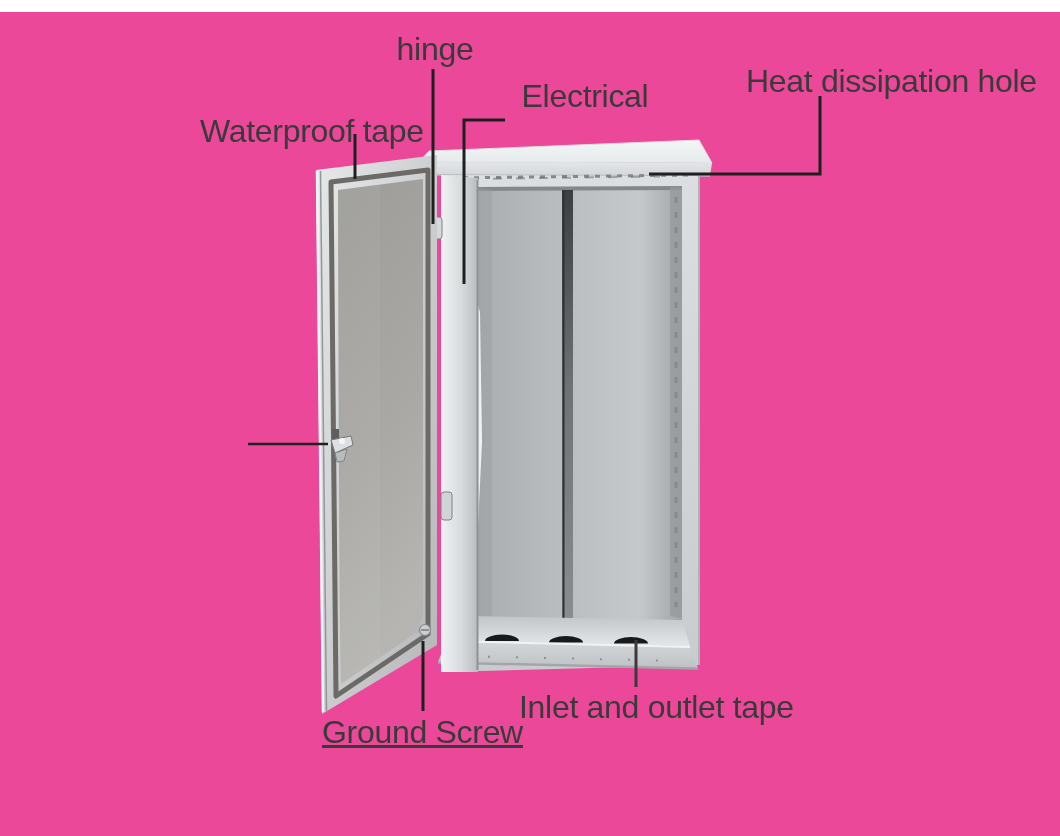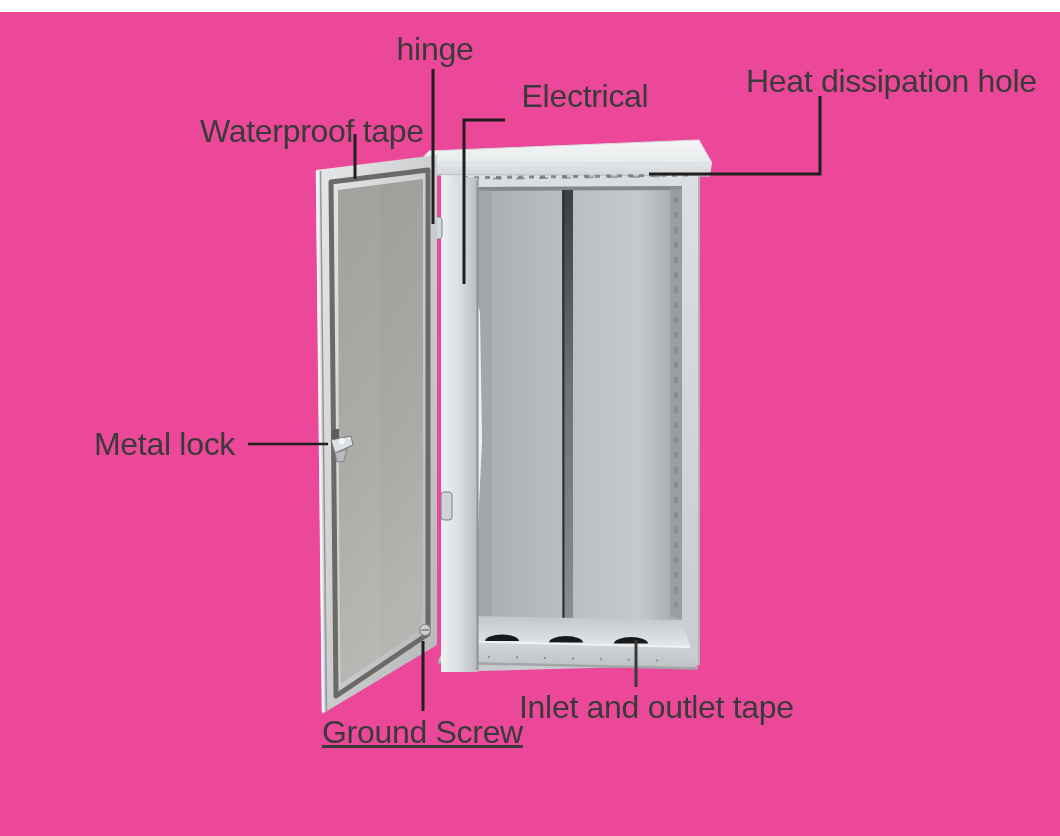--- a/index.html
+++ b/index.html
@@ -163,20 +163,19 @@
   <div class="callout" style="left: 380px; top: 20px; width: 110px; text-align: center; color: rgb(58, 58, 58);">hinge</div>
 
   <div class="callout" style="left: 200px; top: 102px; color: rgb(58, 58, 58);">Waterproof tape</div>
 
   <div class="callout center" style="left: 495px; top: 70px; width: 180px; color: rgb(58, 58, 58);">
     <span>Electrical</span><br>
   </div>
 
   <div class="callout" style="left: 746px; top: 52px; color: rgb(58, 58, 58);">Heat dissipation hole</div>
 
-  <div class="callout" style="left: 94px; top: 415px; color: rgb(58, 58, 58);">Metal lock</div>
 
   <div class="callout" style="left: 322px; top: 703px; color: rgb(58, 58, 58); text-decoration: underline;">Ground Screw</div>
 
   <div class="callout" style="left: 519px; top: 678px; color: rgb(58, 58, 58);">Inlet and outlet tape</div>
 
   <div class="bottom-bar" style="background: rgb(22, 29, 39);"></div>
 </div>
 
 </body></html>

